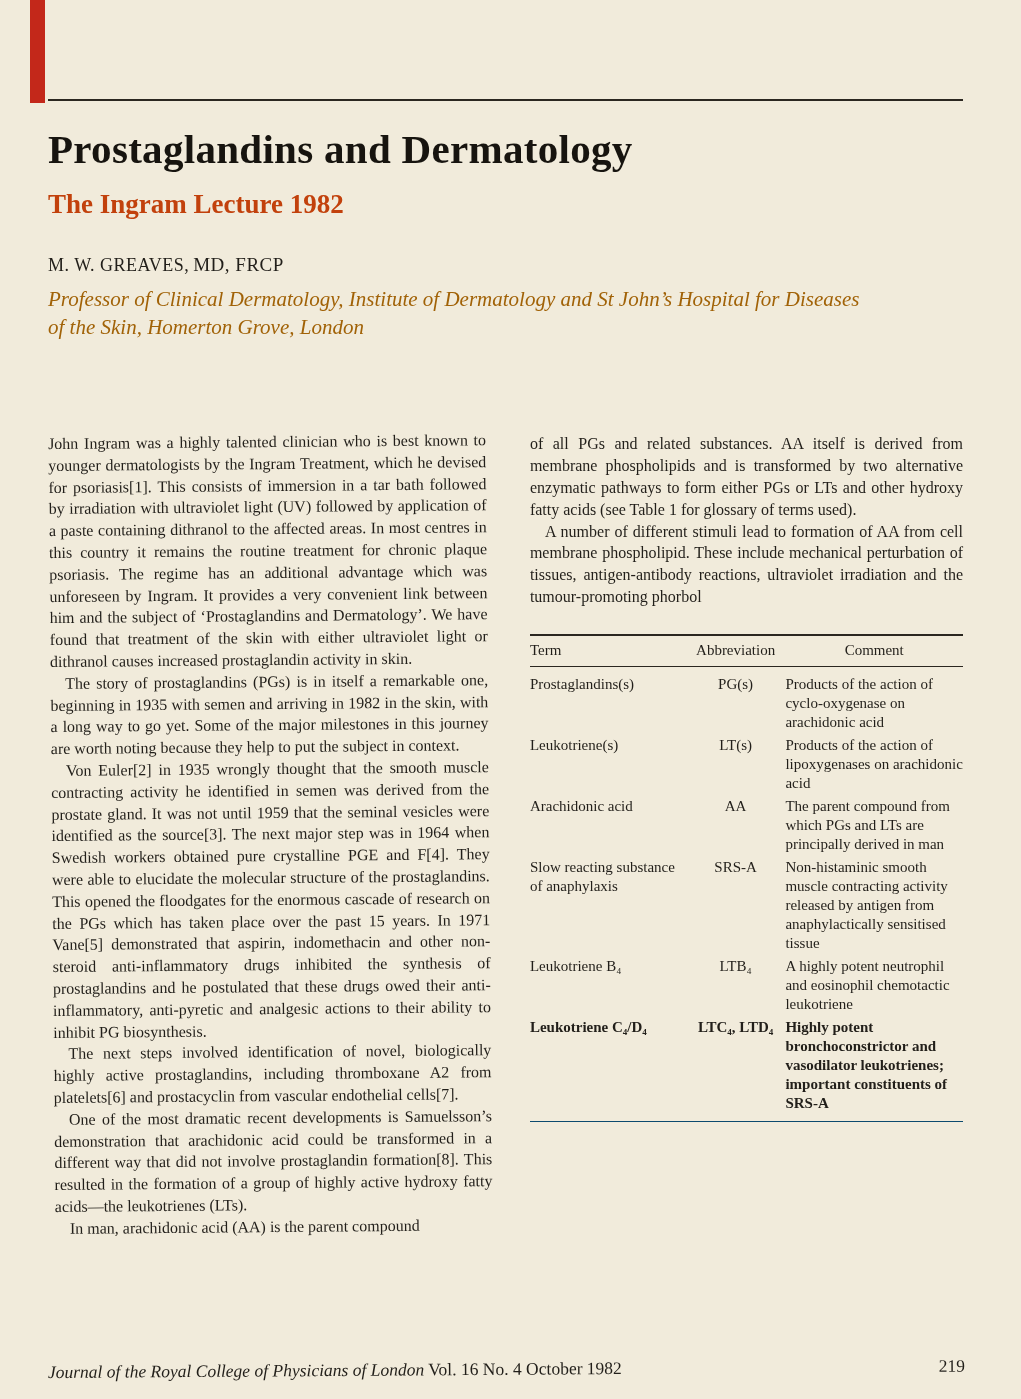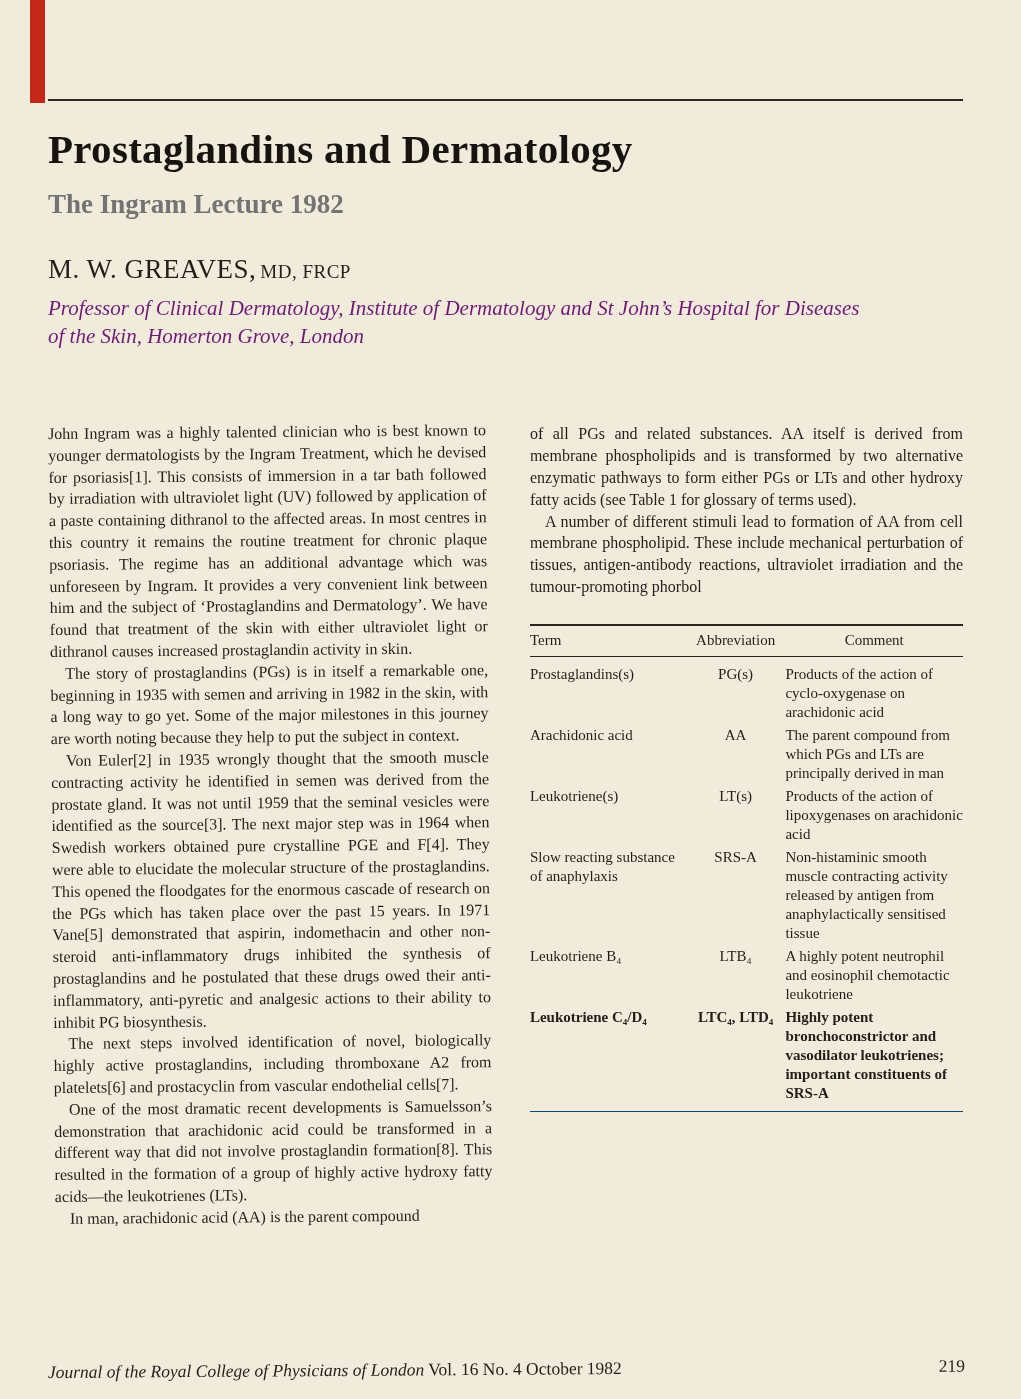--- a/index.html
+++ b/index.html
@@ -23,32 +23,32 @@
     margin-top: 86px; height: 0;
     border: 0; border-top: 2.5px solid #2b2720;
   }
   .title {
     margin: 24px 0 0 0;
     font-size: 41px; font-weight: bold;
     letter-spacing: 0.3px; color: #17140f;
   }
   .subtitle {
     margin: 16px 0 0 0;
-    font-size: 27px; font-weight: bold; color: #737373;
+    font-size: 27px; font-weight: bold; color: #c2410c;
   }
   .author-line { margin-top: 34px; }
-  .author-name { font-size: 27px; letter-spacing: 0.5px; }
+  .author-name { font-size: 18px; letter-spacing: 0.5px; }
   .author-credentials { font-size: 19px; letter-spacing: 0.5px; }
   .affiliation {
     margin-top: 10px; width: 820px;
     font-size: 21px; font-style: italic;
-    line-height: 1.32; color: #701a75;
+    line-height: 1.32; color: #a16207;
   }
   .columns {
-    margin-top: 73px;
+    margin-top: 92px;
     display: flex; gap: 44px;
   }
   .col-left { width: 452px; transform: rotate(-0.5deg); transform-origin: top left; }
   .col-right { width: 447px; }
   .body-par {
     margin: 0; text-align: justify;
     font-size: 16px; line-height: 21.8px;
   }
   .body-par.indent { text-indent: 15px; }
   .table-block { margin-top: 26px; }
@@ -128,28 +128,28 @@
               <th class="h-comment">Comment</th>
             </tr>
           </thead>
           <tbody>
             <tr>
               <td class="term">Prostaglandins(s)</td>
               <td class="abbr">PG(s)</td>
               <td class="comment">Products of the action of cyclo-oxygenase on arachidonic acid</td>
             </tr>
             <tr>
+              <td class="term">Leukotriene(s)</td>
+              <td class="abbr">LT(s)</td>
+              <td class="comment">Products of the action of lipoxygenases on arachidonic acid</td>
+            </tr>
+            <tr>
               <td class="term">Arachidonic acid</td>
               <td class="abbr">AA</td>
               <td class="comment">The parent compound from which PGs and LTs are principally derived in man</td>
-            </tr>
-            <tr>
-              <td class="term">Leukotriene(s)</td>
-              <td class="abbr">LT(s)</td>
-              <td class="comment">Products of the action of lipoxygenases on arachidonic acid</td>
             </tr>
             <tr>
               <td class="term">Slow reacting substance of anaphylaxis</td>
               <td class="abbr">SRS-A</td>
               <td class="comment">Non-histaminic smooth muscle contracting activity released by antigen from anaphylactically sensitised tissue</td>
             </tr>
             <tr>
               <td class="term">Leukotriene B₄</td>
               <td class="abbr">LTB₄</td>
               <td class="comment">A highly potent neutrophil and eosinophil chemotactic leukotriene</td>

